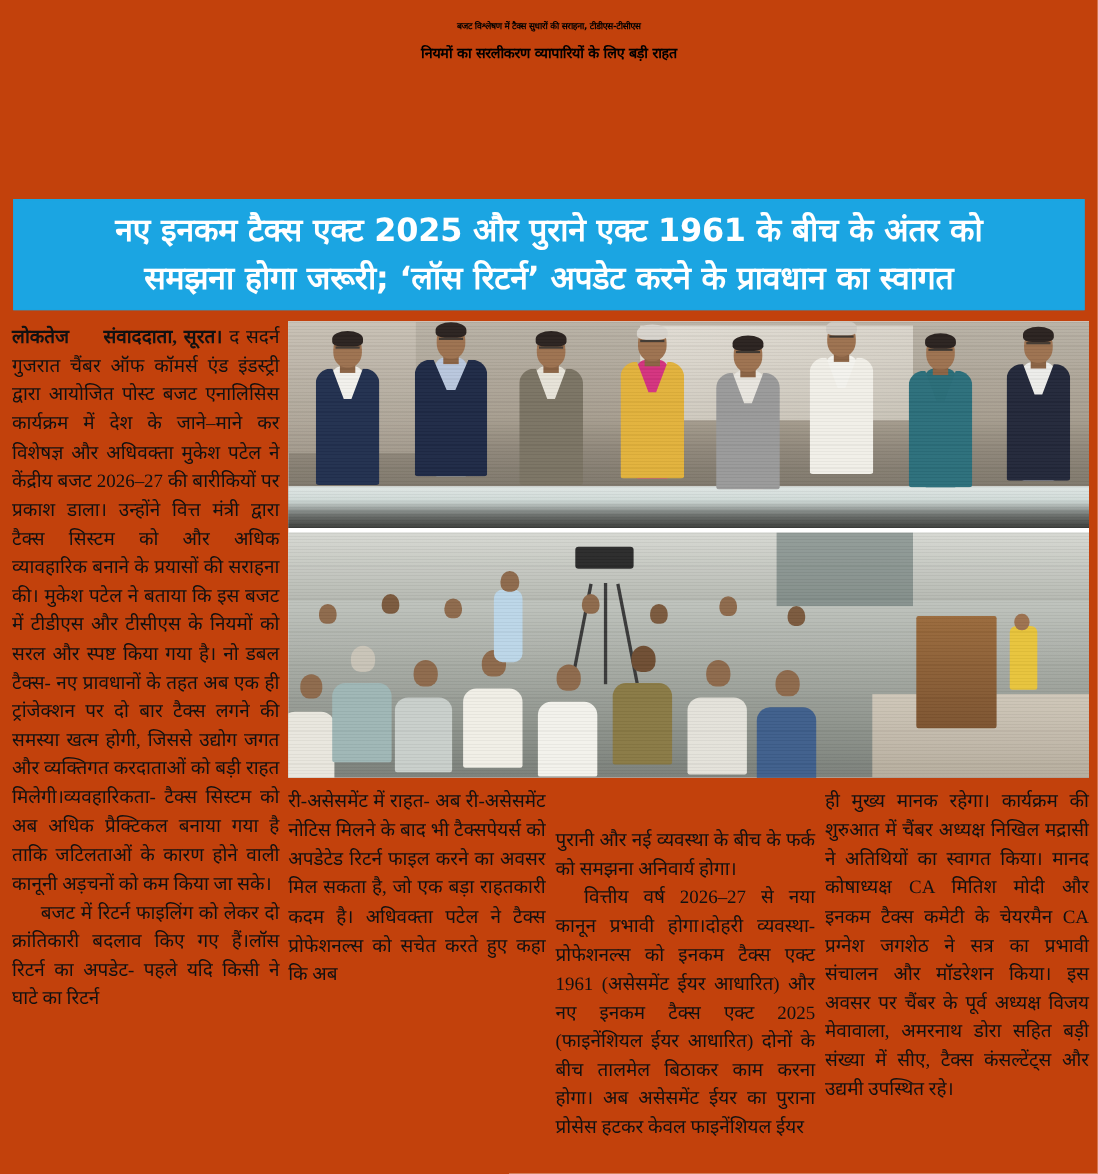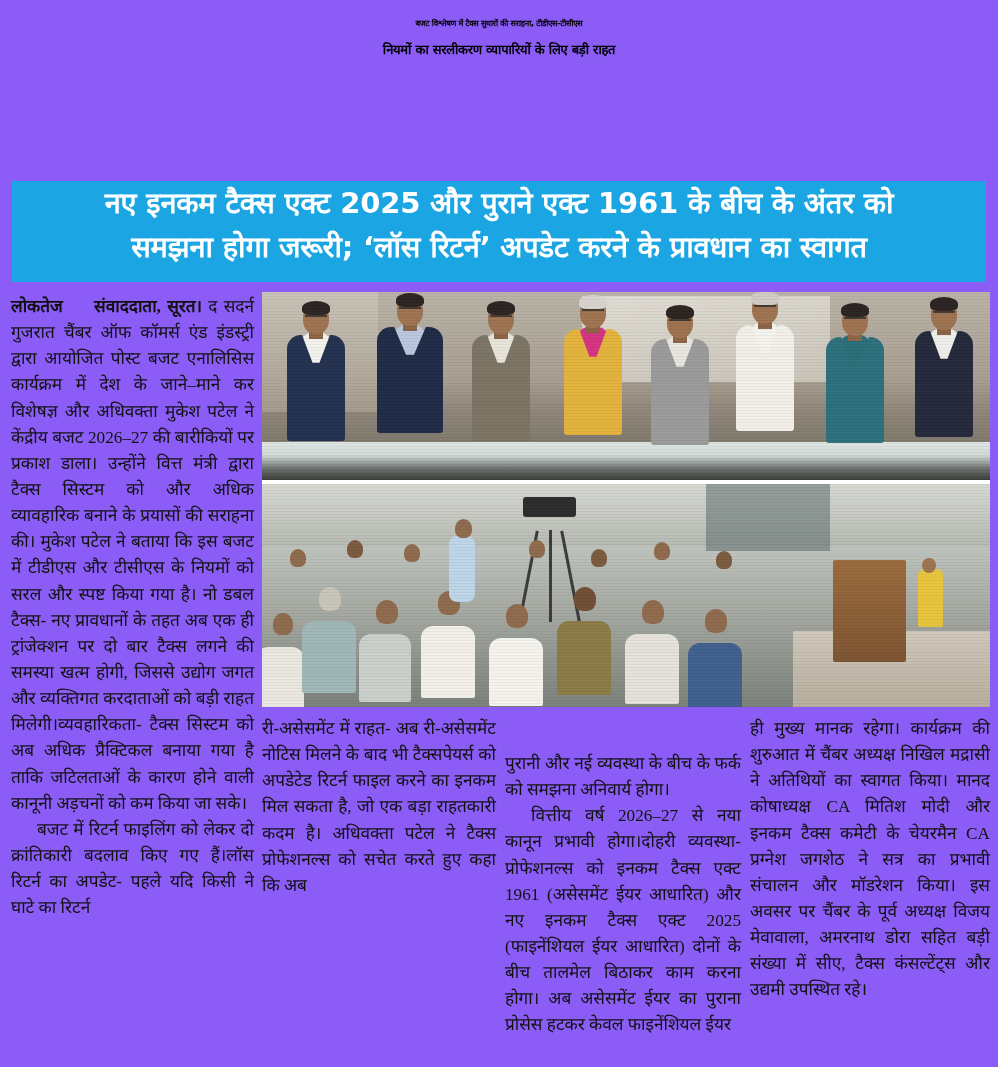--- a/index.html
+++ b/index.html
@@ -4,21 +4,21 @@
 <title>Newspaper Clipping</title>
 <style>
   html,body{margin:0;padding:0;}
   body{
     width:998px;height:1067px;
     background:#ffffff;
     font-family:"Liberation Serif","DejaVu Serif",serif;
     overflow:hidden;
     position:relative;
   }
-  .page{position:relative;width:998px;height:1067px;background:#8b5cf6;}
+  .page{position:relative;width:998px;height:1067px;background:#c2410c;}
 
   
   .headline{
     position:absolute;left:0;top:18px;width:998px;
     text-align:center;
     color:#000;
     font-family:"DejaVu Sans","Liberation Sans",sans-serif;
     font-weight:bold;
     font-size:41px;
     line-height:1.42;
@@ -28,21 +28,21 @@
   }
   .headline .hl-line{display:block;white-space:nowrap;}
   .headline .hl-line.l2{font-size:41px;}
 
   
   .banner{
     position:absolute;left:12px;top:181px;width:974px;height:101px;
     background:#1ba5e2;
     box-sizing:border-box;
     display:flex;flex-direction:column;
-    align-items:center;
+    align-items:center;justify-content:center;
     border:1px solid #1ba5e2;
   }
   .banner .bn-line{
     display:block;white-space:nowrap;
     color:#ffffff;
     font-family:"DejaVu Sans","Liberation Sans",sans-serif;
     font-weight:bold;
     font-size:29px;
     line-height:1.5;
     letter-spacing:-0.2px;
@@ -331,21 +331,21 @@
         <span class="lead">लोकतेज</span>
         &nbsp;&nbsp;&nbsp;
         <span class="lead">संवाददाता,</span>
         <span class="lead">सूरत।</span>
         <span>द सदर्न गुजरात चैंबर ऑफ कॉमर्स एंड इंडस्ट्री द्वारा आयोजित पोस्ट बजट एनालिसिस कार्यक्रम में देश के जाने–माने कर विशेषज्ञ और अधिवक्ता मुकेश पटेल ने केंद्रीय बजट 2026–27 की बारीकियों पर प्रकाश डाला। उन्होंने वित्त मंत्री द्वारा टैक्स सिस्टम को और अधिक व्यावहारिक बनाने के प्रयासों की सराहना की। मुकेश पटेल ने बताया कि इस बजट में टीडीएस और टीसीएस के नियमों को सरल और स्पष्ट किया गया है। नो डबल टैक्स- नए प्रावधानों के तहत अब एक ही ट्रांजेक्शन पर दो बार टैक्स लगने की समस्या खत्म होगी, जिससे उद्योग जगत और व्यक्तिगत करदाताओं को बड़ी राहत मिलेगी।व्यवहारिकता- टैक्स सिस्टम को अब अधिक प्रैक्टिकल बनाया गया है ताकि जटिलताओं के कारण होने वाली कानूनी अड़चनों को कम किया जा सके।</span>
       </p>
       <p>बजट में रिटर्न फाइलिंग को लेकर दो क्रांतिकारी बदलाव किए गए हैं।लॉस रिटर्न का अपडेट- पहले यदि किसी ने घाटे का रिटर्न</p>
     </div>
 
     <div class="col col-2">
-      <p>री-असेसमेंट में राहत- अब री-असेसमेंट नोटिस मिलने के बाद भी टैक्सपेयर्स को अपडेटेड रिटर्न फाइल करने का इनकम मिल सकता है, जो एक बड़ा राहतकारी कदम है। अधिवक्ता पटेल ने टैक्स प्रोफेशनल्स को सचेत करते हुए कहा कि अब</p>
+      <p>री-असेसमेंट में राहत- अब री-असेसमेंट नोटिस मिलने के बाद भी टैक्सपेयर्स को अपडेटेड रिटर्न फाइल करने का अवसर मिल सकता है, जो एक बड़ा राहतकारी कदम है। अधिवक्ता पटेल ने टैक्स प्रोफेशनल्स को सचेत करते हुए कहा कि अब</p>
     </div>
 
     <div class="col col-3">
       <p>पुरानी और नई व्यवस्था के बीच के फर्क को समझना अनिवार्य होगा।</p>
       <p>वित्तीय वर्ष 2026–27 से नया कानून प्रभावी होगा।दोहरी व्यवस्था- प्रोफेशनल्स को इनकम टैक्स एक्ट 1961 (असेसमेंट ईयर आधारित) और नए इनकम टैक्स एक्ट 2025 (फाइनेंशियल ईयर आधारित) दोनों के बीच तालमेल बिठाकर काम करना होगा। अब असेसमेंट ईयर का पुराना प्रोसेस हटकर केवल फाइनेंशियल ईयर</p>
     </div>
 
     <div class="col col-4">
       <p>ही मुख्य मानक रहेगा। कार्यक्रम की शुरुआत में चैंबर अध्यक्ष निखिल मद्रासी ने अतिथियों का स्वागत किया। मानद कोषाध्यक्ष CA मितिश मोदी और इनकम टैक्स कमेटी के चेयरमैन CA प्रग्नेश जगशेठ ने सत्र का प्रभावी संचालन और मॉडरेशन किया। इस अवसर पर चैंबर के पूर्व अध्यक्ष विजय मेवावाला, अमरनाथ डोरा सहित बड़ी संख्या में सीए, टैक्स कंसल्टेंट्स और उद्यमी उपस्थित रहे।</p>
     </div>

